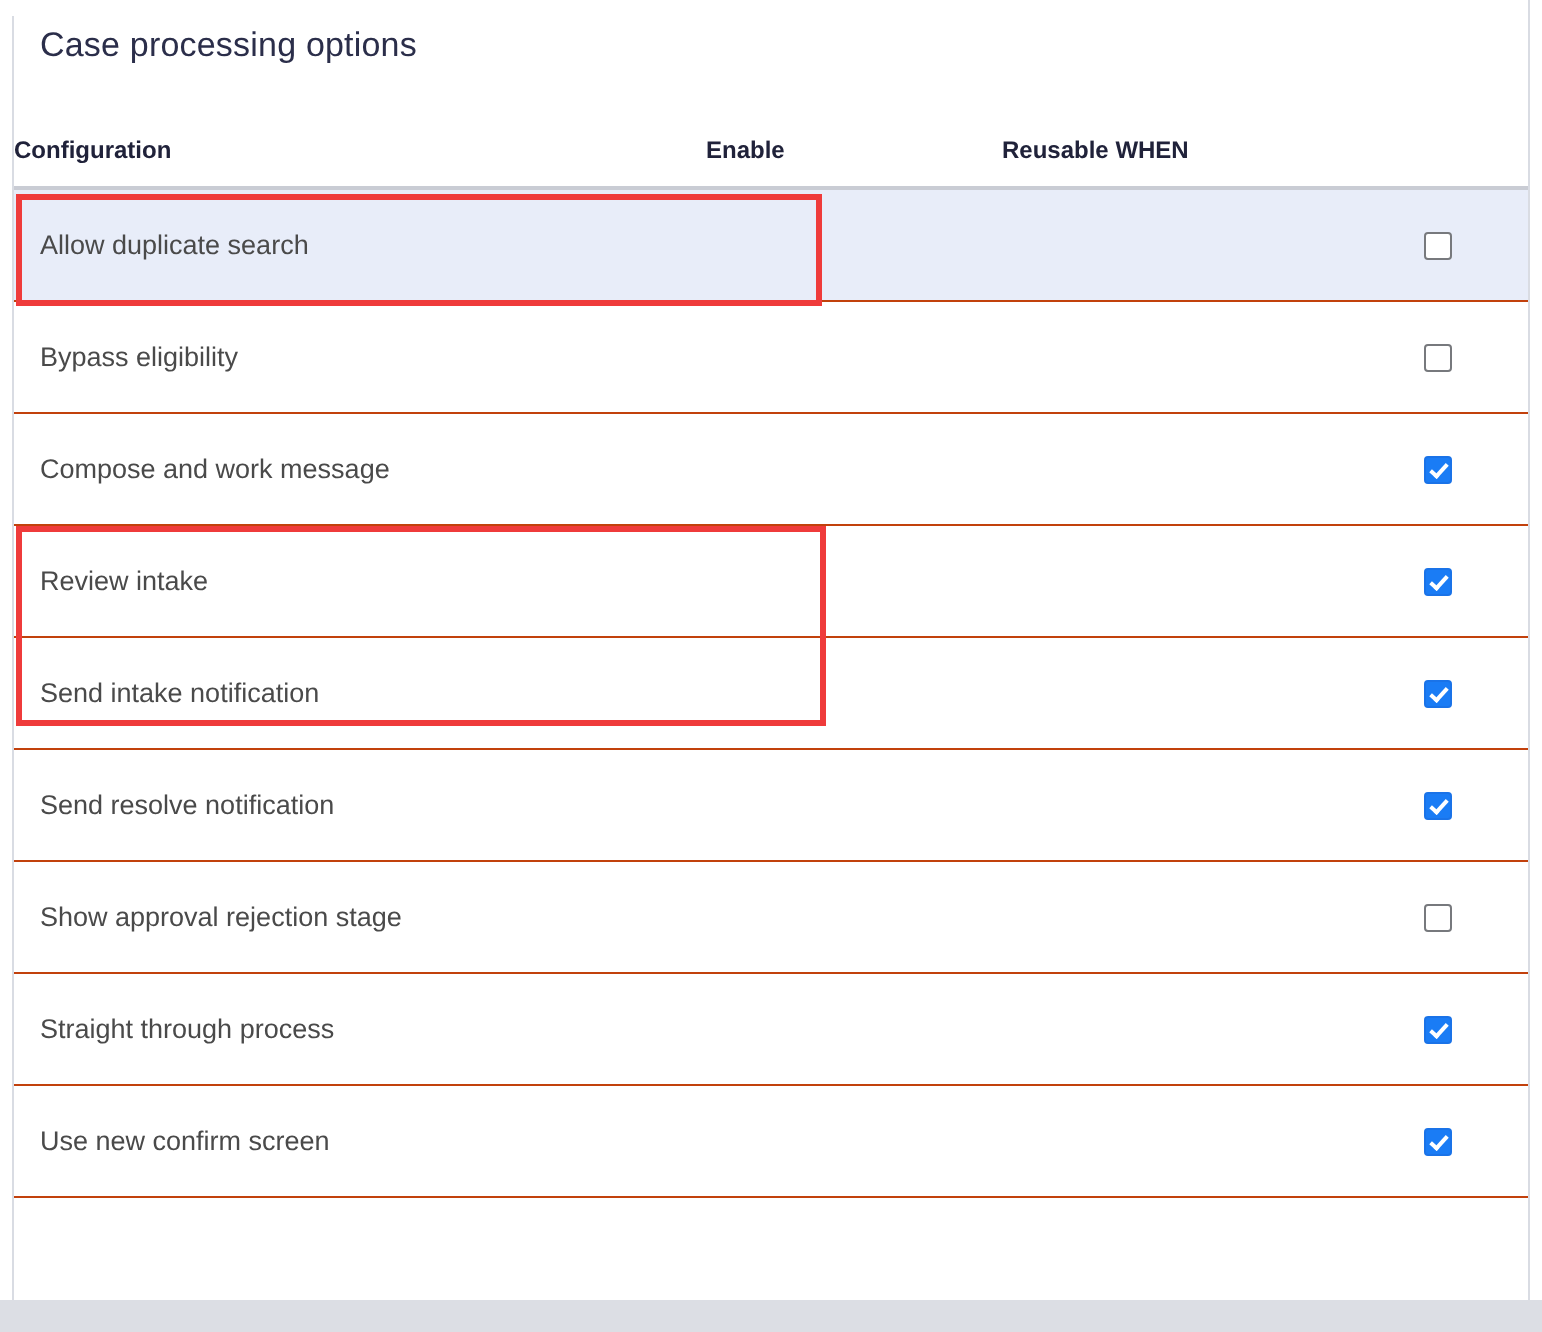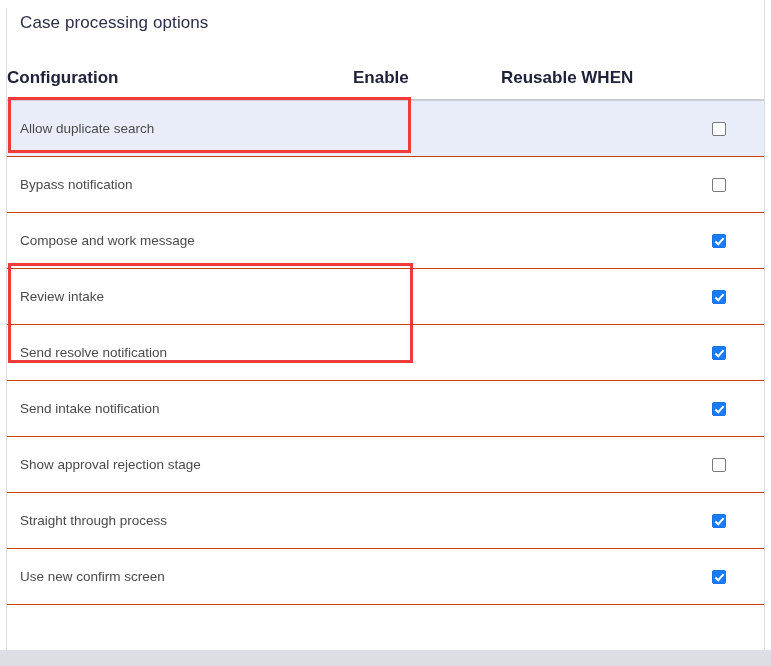--- a/index.html
+++ b/index.html
@@ -74,21 +74,21 @@
     position: absolute;
     left: 0px;
     top: 68px;
     width: 757px;
     border-collapse: collapse;
     table-layout: fixed;
   }
 
   table.grid th {
     text-align: left;
-    font-size: 17px;
+    font-size: 12px;
     font-weight: bold;
     color: #20223a;
     padding: 0 0 11px 0;
     border-bottom: 2px solid #c9ccd4;
     vertical-align: bottom;
   }
 
   th.col-config { padding-left: 13px; width: 346px; }
   th.col-enable { padding-left: 359px; width: 148px; }
   th.col-when   { padding-left: 507px; margin-left: 16px; }
@@ -168,41 +168,41 @@
           <th class="col-when">Reusable WHEN</th>
         </tr>
       </thead>
       <tbody id="grid-body">
           <tr class="row row-highlight">
             <td class="cell-config">Allow duplicate search</td>
             <td class="cell-enable"><span class="cb unchecked"></span></td>
             <td class="cell-when"></td>
           </tr>
           <tr class="row">
-            <td class="cell-config">Bypass notification</td>
+            <td class="cell-config">Bypass eligibility</td>
             <td class="cell-enable"><span class="cb unchecked"></span></td>
             <td class="cell-when"></td>
           </tr>
           <tr class="row">
             <td class="cell-config">Compose and work message</td>
             <td class="cell-enable"><span class="cb checked"></span></td>
             <td class="cell-when"></td>
           </tr>
           <tr class="row">
             <td class="cell-config">Review intake</td>
             <td class="cell-enable"><span class="cb checked"></span></td>
             <td class="cell-when"></td>
           </tr>
           <tr class="row">
+            <td class="cell-config">Send intake notification</td>
+            <td class="cell-enable"><span class="cb checked"></span></td>
+            <td class="cell-when"></td>
+          </tr>
+          <tr class="row">
             <td class="cell-config">Send resolve notification</td>
-            <td class="cell-enable"><span class="cb checked"></span></td>
-            <td class="cell-when"></td>
-          </tr>
-          <tr class="row">
-            <td class="cell-config">Send intake notification</td>
             <td class="cell-enable"><span class="cb checked"></span></td>
             <td class="cell-when"></td>
           </tr>
           <tr class="row">
             <td class="cell-config">Show approval rejection stage</td>
             <td class="cell-enable"><span class="cb unchecked"></span></td>
             <td class="cell-when"></td>
           </tr>
           <tr class="row">
             <td class="cell-config">Straight through process</td>

